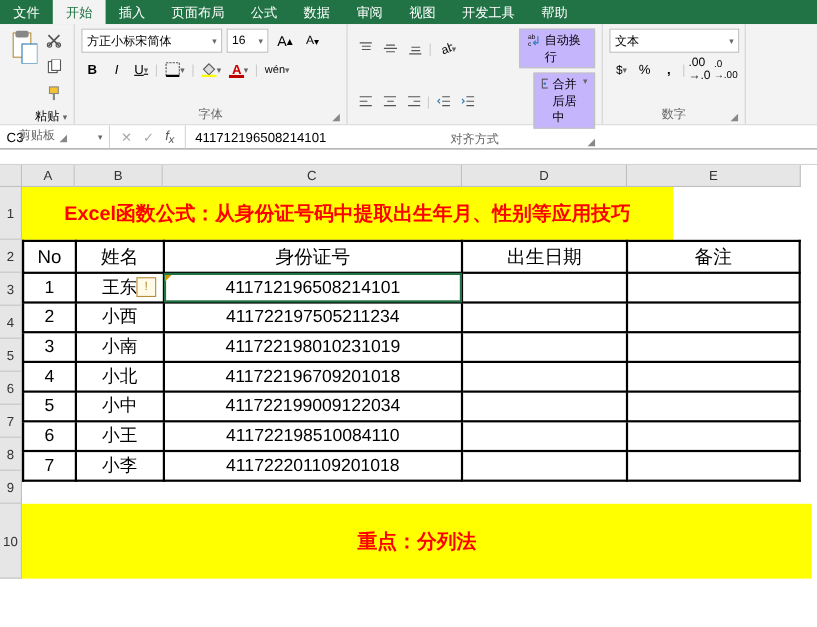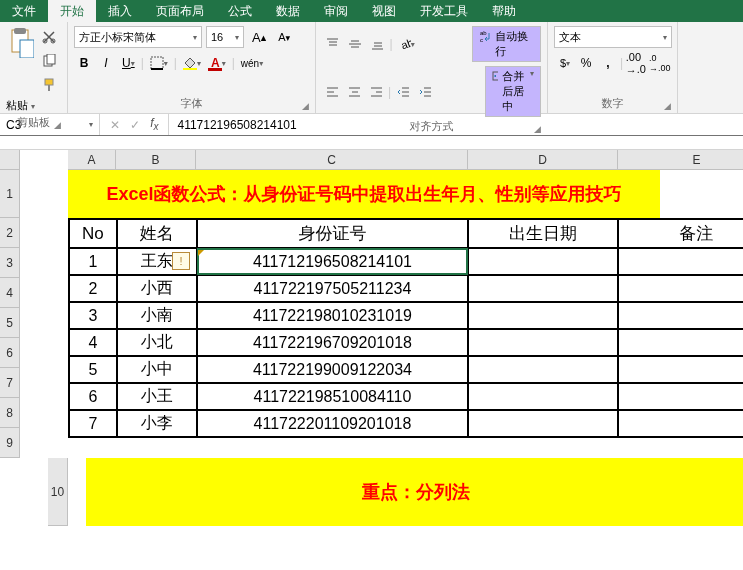--- a/index.html
+++ b/index.html
@@ -6,21 +6,21 @@
 body { font-family: "Microsoft YaHei", sans-serif; font-size: 12px; background: #fff; width: 743px; height: 570px; overflow: hidden; }
 .menubar { background: #217346; display: flex; height: 22px; color: #fff; }
 .menubar .tab { padding: 3px 12px; cursor: pointer; }
 .menubar .tab.active { background: #f3f3f3; color: #217346; }
 .ribbon { background: #f3f3f3; border-bottom: 1px solid #d4d4d4; display: flex; height: 92px; }
 .group { border-right: 1px solid #d4d4d4; padding: 4px 6px 2px; display: flex; flex-direction: column; justify-content: space-between; }
 .group-label { text-align: center; font-size: 11px; color: #666; margin-top: 2px; position: relative; }
 .group-label .dlg { position: absolute; right: 0; bottom: 0; font-size: 9px; color: #888; }
 .clipboard { width: 68px; }
 .clip-top { display: flex; gap: 4px; }
-.paste { text-align: left; font-size: 11px; margin-top: 2px; }
+.paste { text-align: right; font-size: 11px; margin-top: 2px; }
 .font-group { width: 248px; }
 .font-row1 { display: flex; gap: 4px; align-items: center; }
 .font-sel { border: 1px solid #c0c0c0; background: #fff; height: 22px; padding: 2px 4px; font-size: 11px; display: flex; align-items: center; justify-content: space-between; }
 .font-row2 { display: flex; gap: 2px; margin-top: 4px; align-items: center; }
 .btn { min-width: 20px; height: 22px; border: 1px solid transparent; display: inline-flex; align-items: center; justify-content: center; padding: 0 3px; cursor: pointer; }
 .align-group { width: 232px; }
 .align-row { display: flex; gap: 2px; align-items: center; }
 .merge-btn { border: 1px solid #c0c0c0; background: #c4b5fd; padding: 2px 6px; display: flex; gap: 4px; font-size: 11px; margin-left: 42px; }
 .num-group { width: 130px; }
 .namebox-row { display: flex; height: 22px; border-bottom: 1px solid #737373; background: #fff; }
@@ -293,21 +293,21 @@
     <div id="rowhdrs">
         <div class="hdr row-hdr" style="height: 48px;">1</div>
         <div class="hdr row-hdr" style="height: 30px;">2</div>
         <div class="hdr row-hdr" style="height: 30px;">3</div>
         <div class="hdr row-hdr" style="height: 30px;">4</div>
         <div class="hdr row-hdr" style="height: 30px;">5</div>
         <div class="hdr row-hdr" style="height: 30px;">6</div>
         <div class="hdr row-hdr" style="height: 30px;">7</div>
         <div class="hdr row-hdr" style="height: 30px;">8</div>
         <div class="hdr row-hdr" style="height: 30px;">9</div>
-        <div class="hdr row-hdr" style="height: 68px; margin-left: 48px;">10</div>
+        <div class="hdr row-hdr" style="height: 68px;">10</div>
       </div>
   </div>
   <div>
     <div class="col-headers" id="colhdrs">
         <div class="hdr col-hdr" style="width: 48px;">A</div>
         <div class="hdr col-hdr" style="width: 80px;">B</div>
         <div class="hdr col-hdr" style="width: 272px;">C</div>
         <div class="hdr col-hdr" style="width: 150px;">D</div>
         <div class="hdr col-hdr" style="width: 158px;">E</div>
       </div>
@@ -371,21 +371,21 @@
             <tr>
     <td style="height:26px">7</td>
     <td>小李</td>
     <td class="">411722201109201018</td>
     <td></td>
     <td></td>
   </tr>
           </tbody>
         </table>
 
-      <div class="yellow-band" style="left:18px;top:288px;width:660px;height:68px;display:flex;align-items:center;justify-content:center">
+      <div class="yellow-band" style="left:0;top:288px;width:718px;height:68px;display:flex;align-items:center;justify-content:center">
         <span style="font-size:18px;font-weight:bold"><span style="color:#ff0000">重点：</span><span style="color:#ff0000">分列法</span></span>
       </div>
 
       <div class="err-ind" style="left:130px;top:80px"></div>
       <div style="position:absolute;left:104px;top:82px;width:18px;height:18px;border:1px solid #b88a3a;background:#fffbe6;display:flex;align-items:center;justify-content:center;font-size:11px;color:#b88a3a">!</div>
     </div>
   </div>
 </div>
 
 </body></html>

